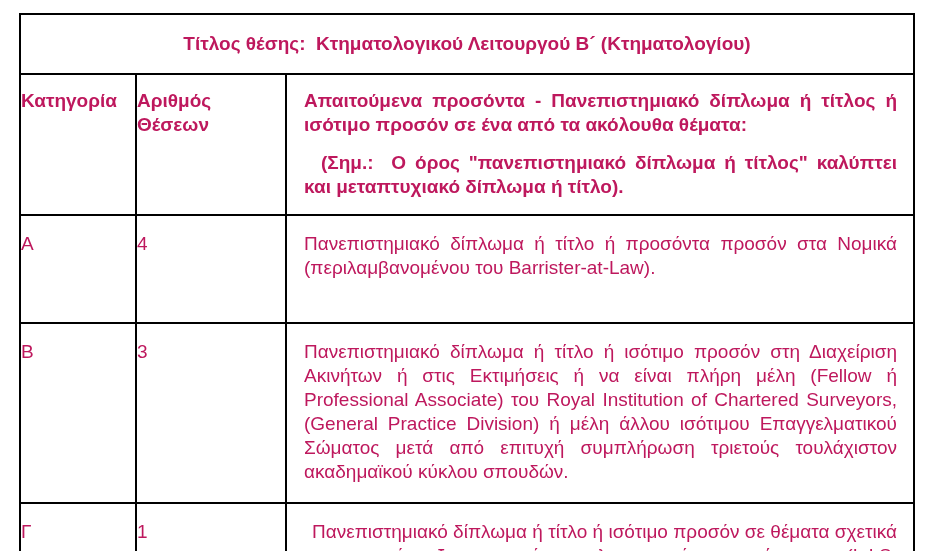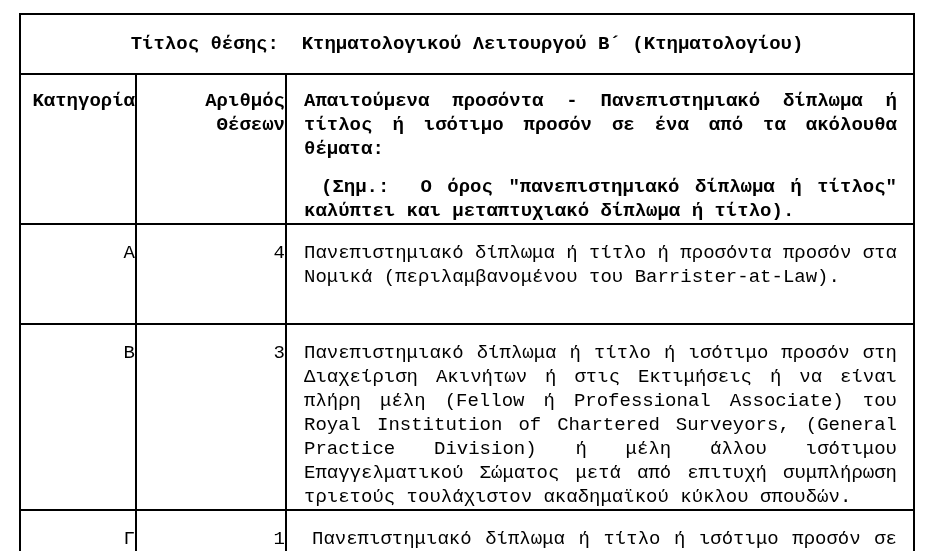--- a/index.html
+++ b/index.html
@@ -5,22 +5,22 @@
   html, body {
     margin: 0;
     padding: 0;
     background: #ffffff;
   }
   .page {
     position: relative;
     width: 937px;
     height: 551px;
     background: #ffffff;
-    font-family: Liberation Mono, monospace;
-    color: #000000;
+    font-family: Liberation Sans, sans-serif;
+    color: #be185d;
     overflow: hidden;
   }
   table.positions-table {
     position: absolute;
     left: 19px;
     top: 13px;
     width: 894px;
     border-collapse: collapse;
     table-layout: fixed;
   }
@@ -39,26 +39,26 @@
     vertical-align: middle;
     font-weight: bold;
     white-space: pre-wrap;
   }
   
   tr.header-row td { height: 117px; }
   td.hdr {
     font-weight: bold;
   }
   td.center-col {
-    text-align: right;
+    text-align: left;
     padding-top: 14px;
     margin-left: 32px;
   }
   td.qual-col {
-    padding: 14px 16px 0 17px;
+    padding: 14px 16px 8px 17px;
   }
   td.qual-col p {
     margin: 0;
     text-align: justify;
   }
   td.hdr.qual-col p.heading {
     margin-bottom: 14px;
   }
   td.hdr.qual-col p.note {
     text-indent: 17px;

